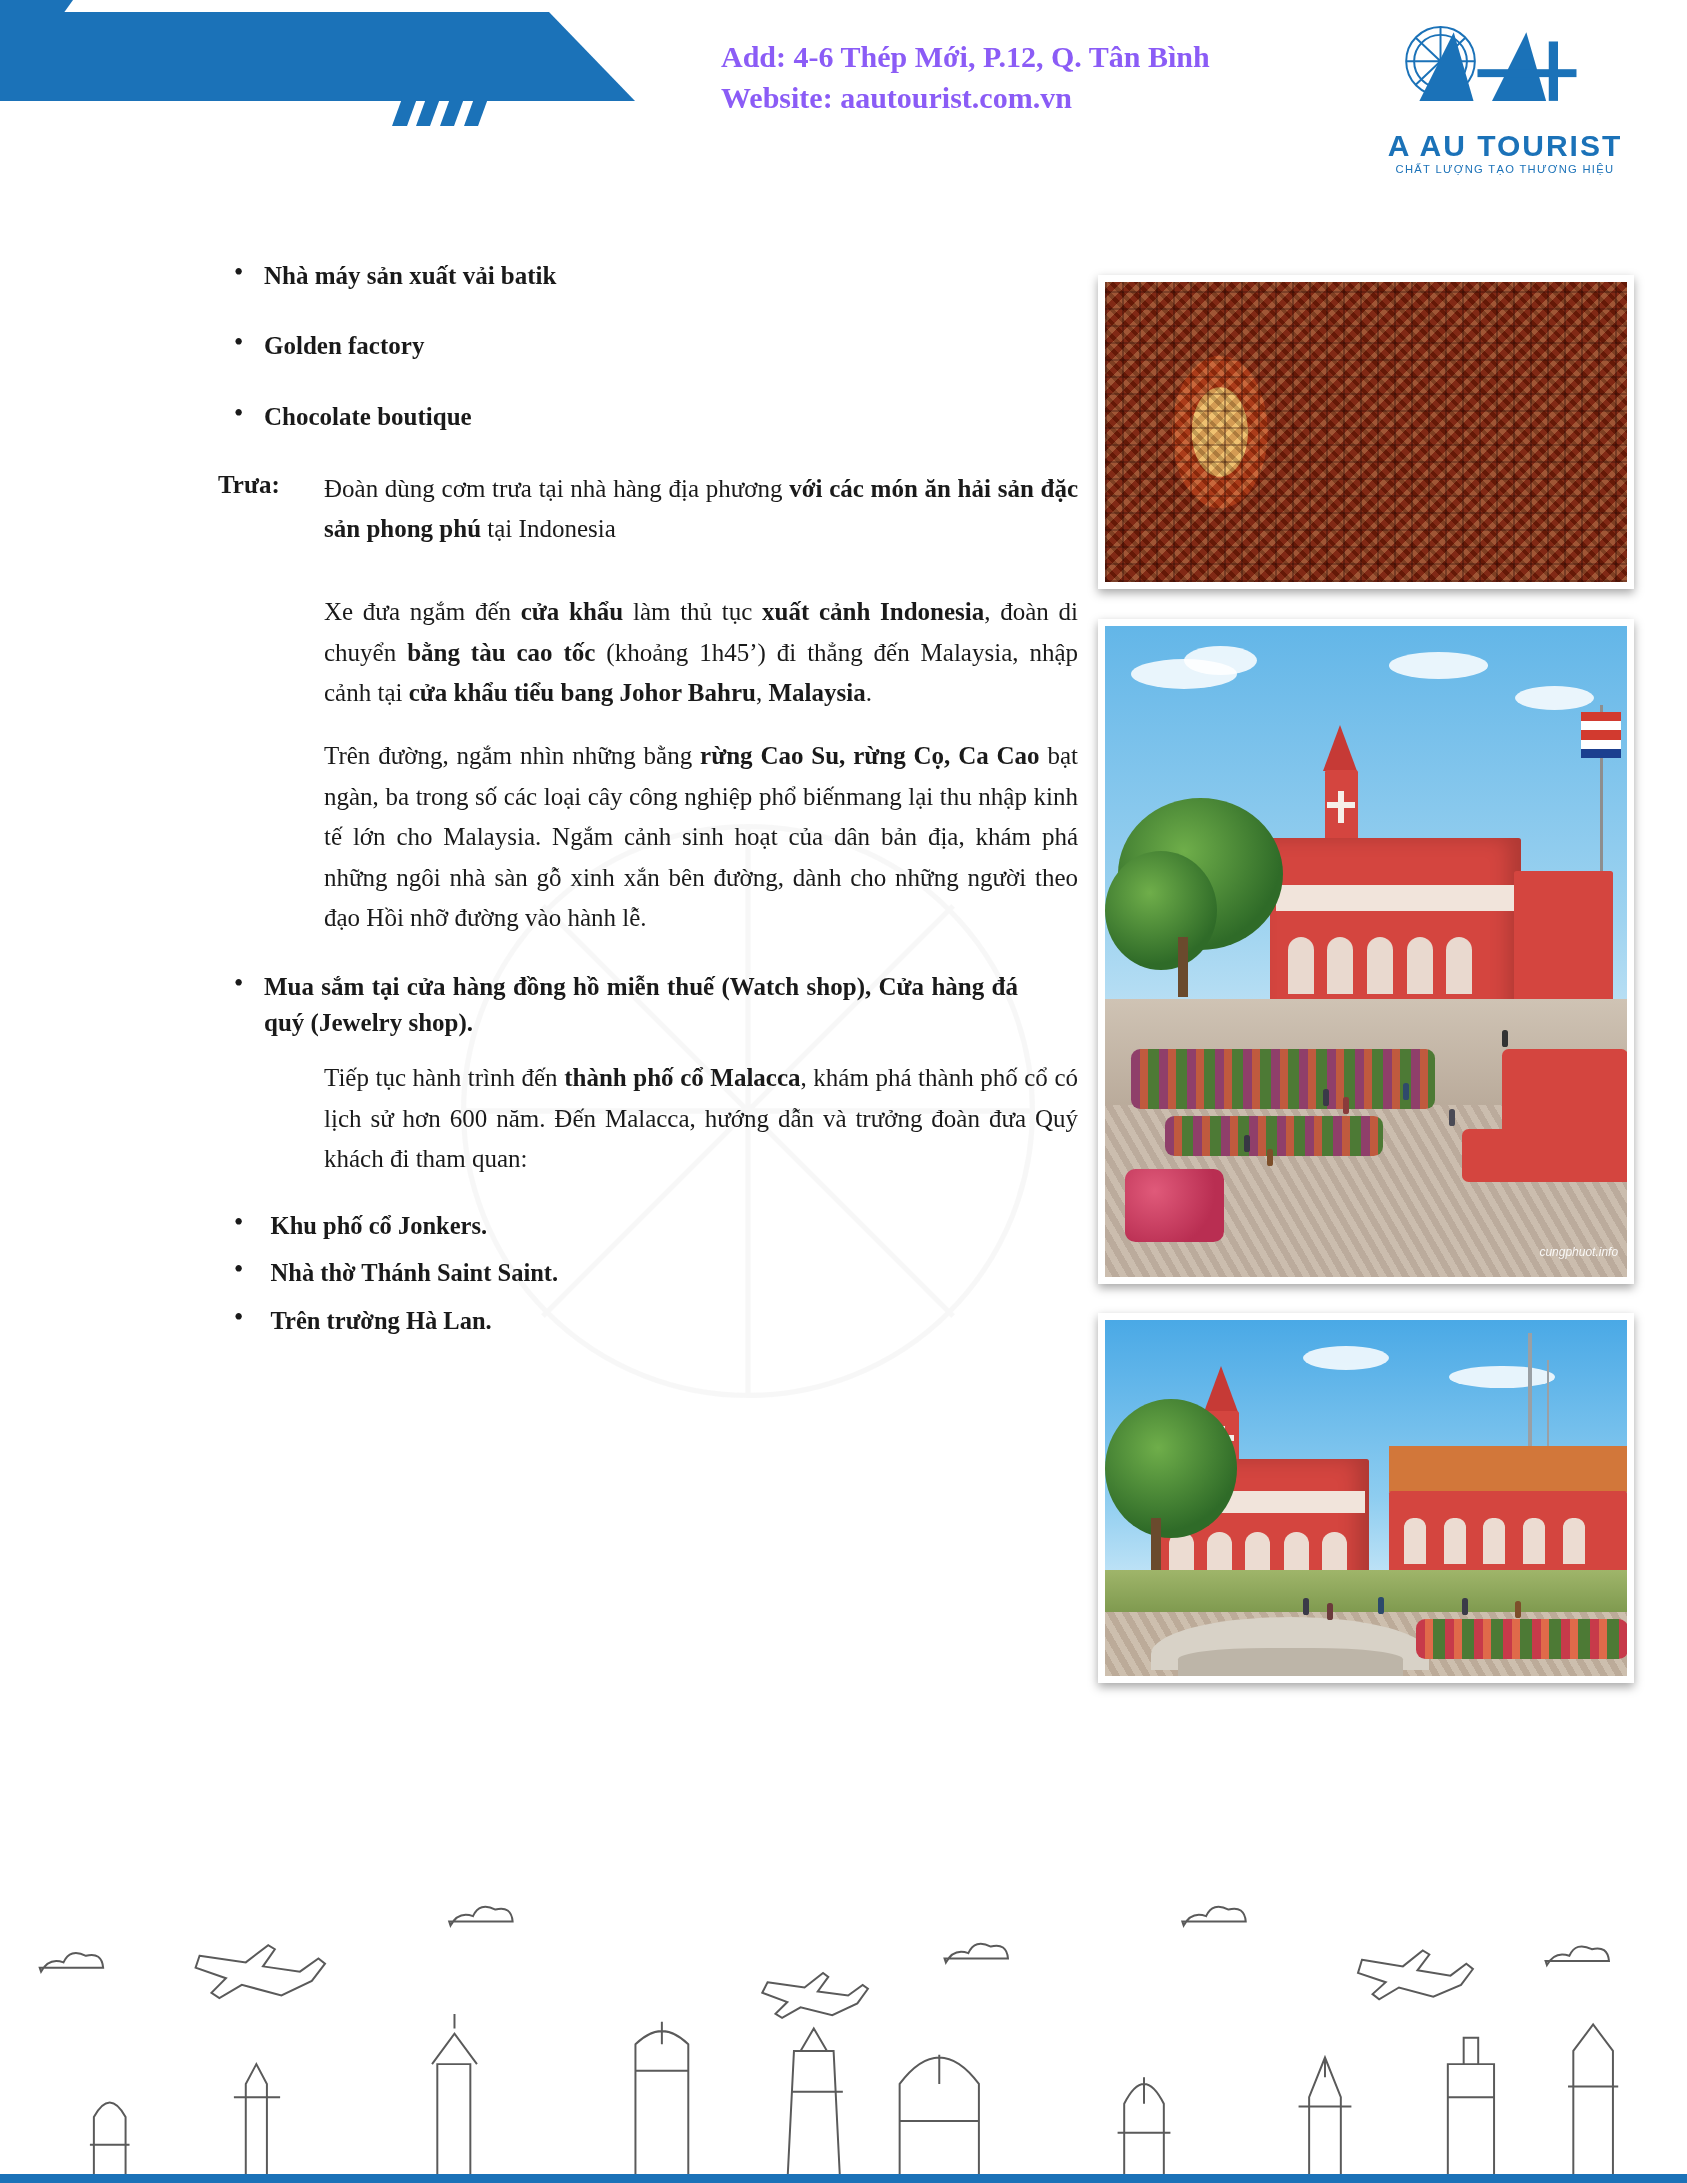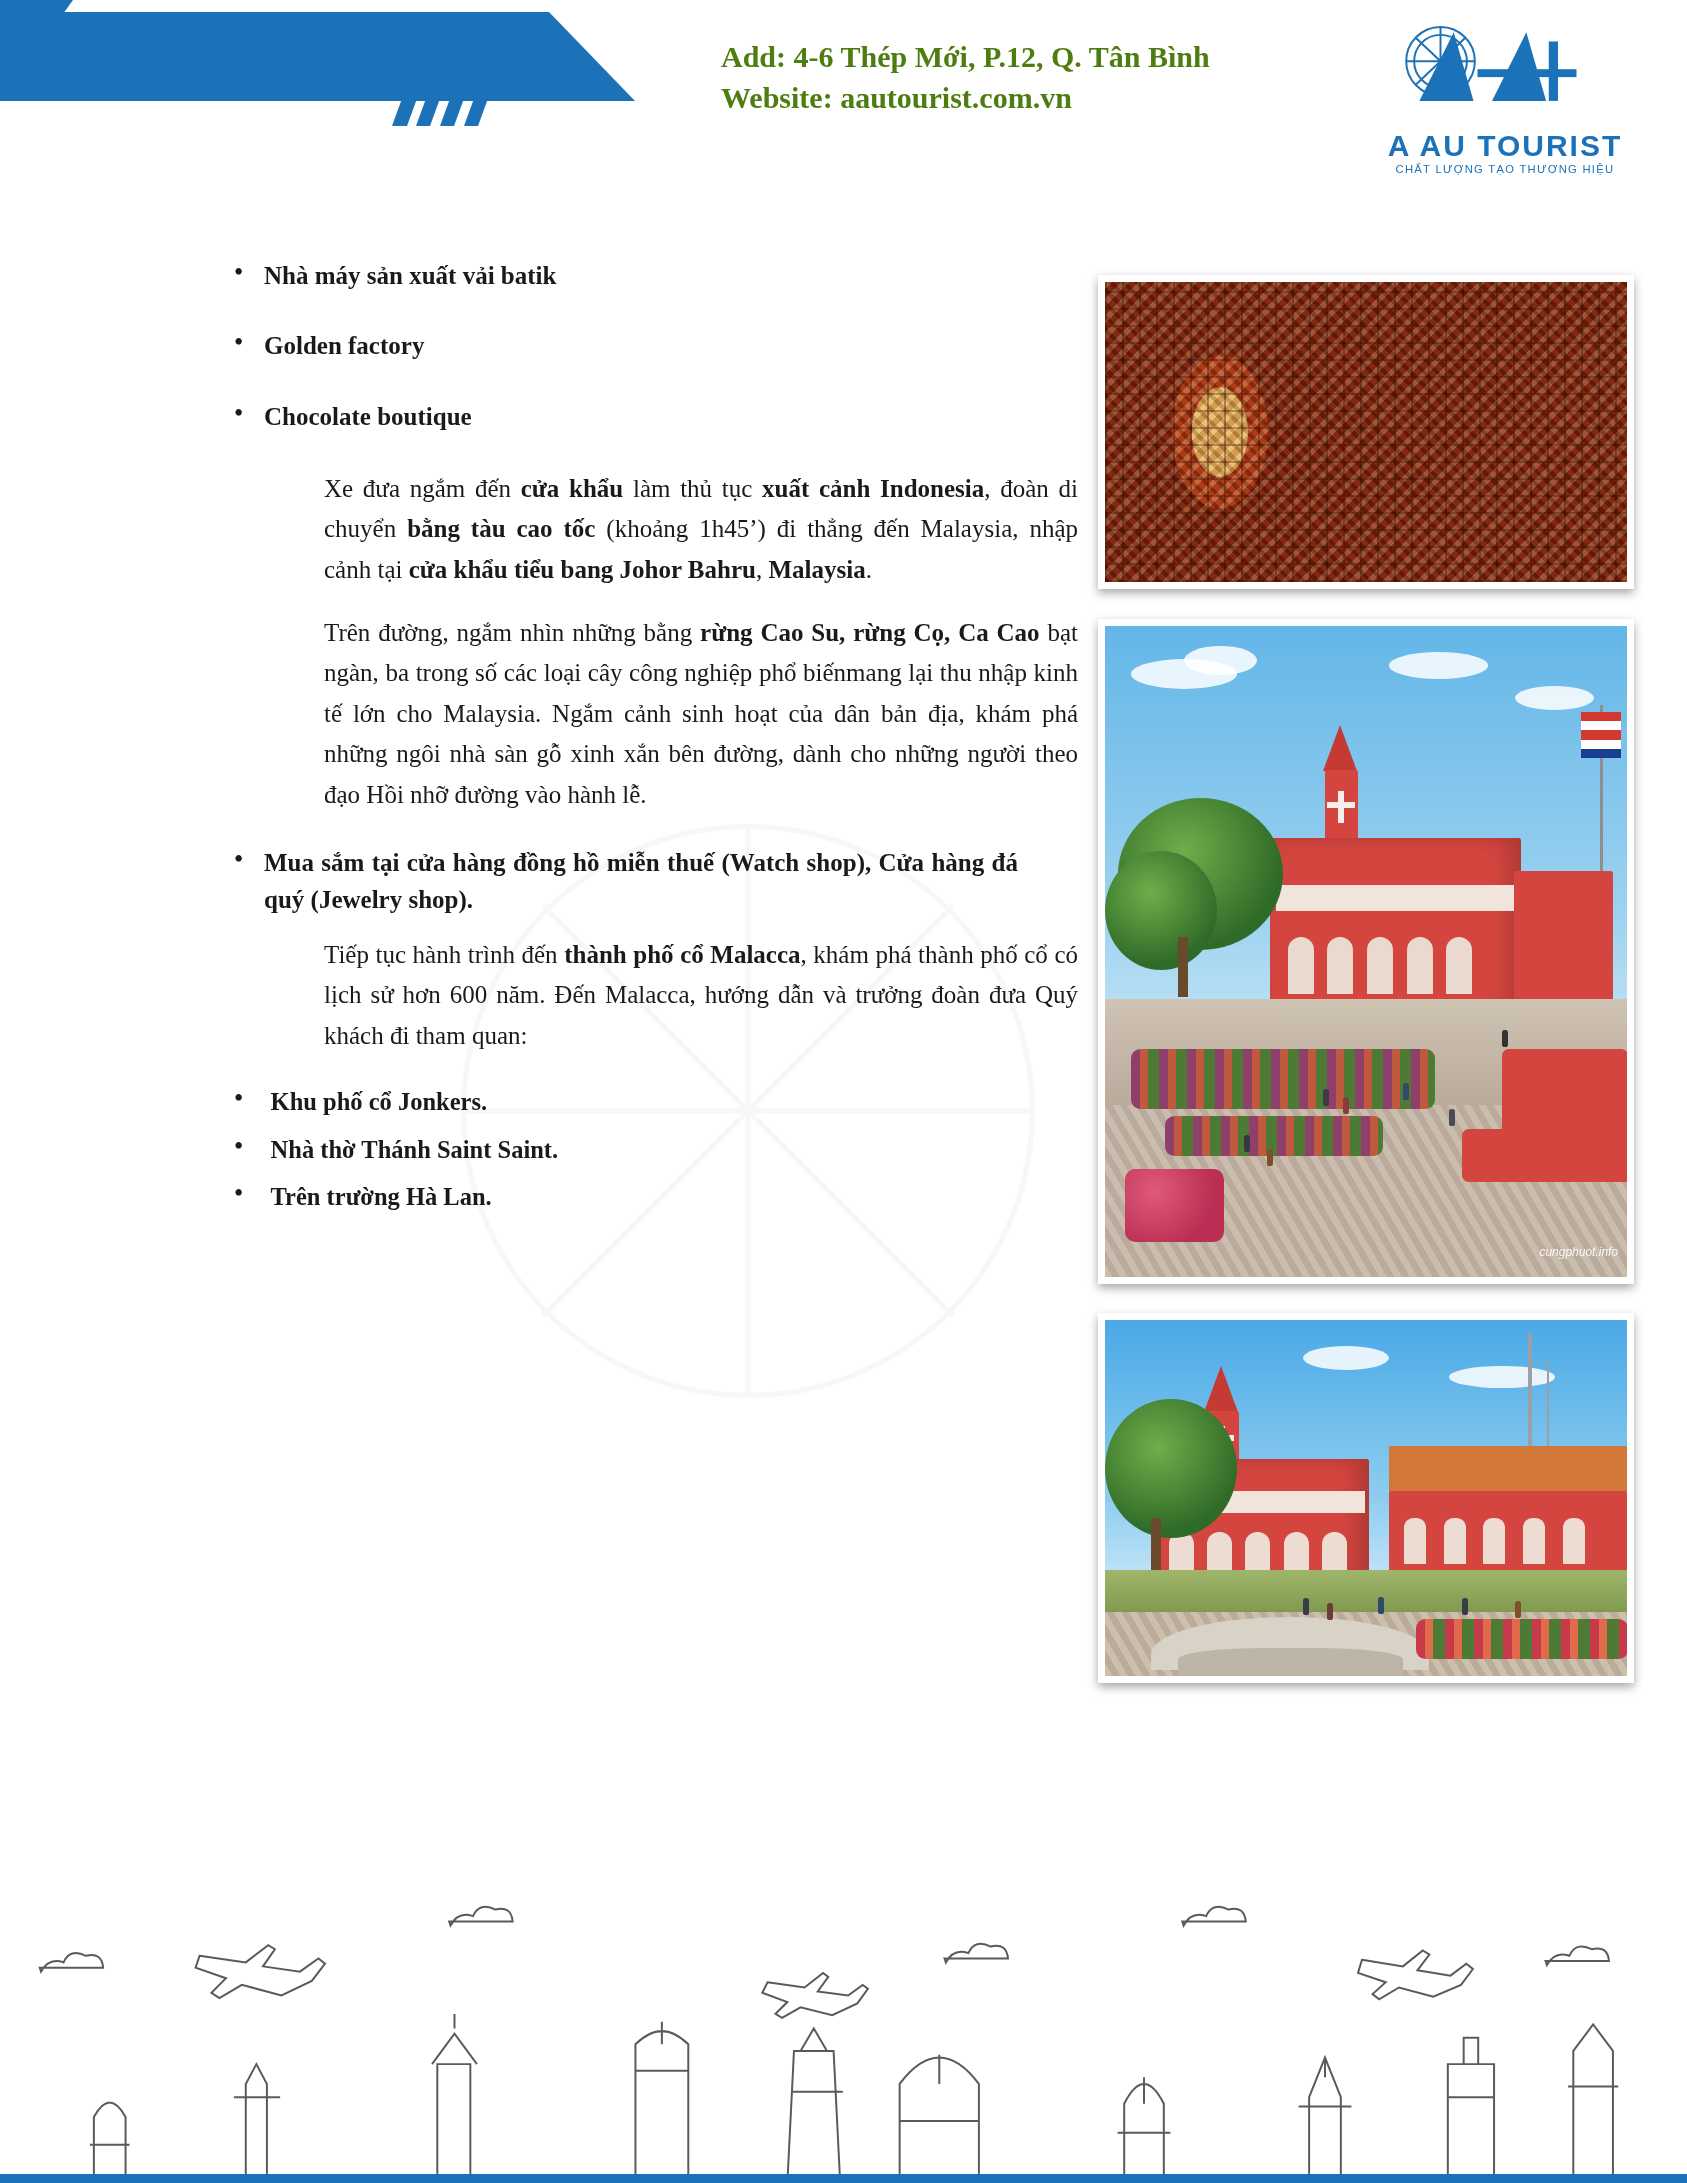--- a/index.html
+++ b/index.html
@@ -51,21 +51,21 @@
   .stripes span {
     display: block;
     width: 14.6px;
     height: 26.5px;
     background: #1b72b8;
   }
   .header-text {
     position: absolute;
     top: 36px;
     left: 721px;
-    color: #4d7c0f;
+    color: #8b5cf6;
     font-family: "Liberation Serif", serif;
     font-weight: bold;
     font-size: 30px;
     line-height: 1.38;
   }
   .header-text .line { white-space: nowrap; }
 
   
   .logo {
     position: absolute;
@@ -356,20 +356,26 @@
   <div class="bullet-row">
     <div class="bullet-dot">•</div>
     <div class="bullet-text">Golden factory</div>
   </div>
 
   <div class="bullet-row">
     <div class="bullet-dot">•</div>
     <div class="bullet-text">Chocolate boutique</div>
   </div>
 
+  <div class="labeled">
+    <div class="label-col">Trưa:</div>
+    <div class="para" style="width:754px">
+      <span>Đoàn dùng cơm trưa tại nhà hàng địa phương </span><b>với các món ăn hải sản đặc sản phong phú</b><span> tại Indonesia</span>
+    </div>
+  </div>
 
   <div class="body-col">
     <p class="para">
       <span>Xe đưa ngắm đến </span><b>cửa khẩu</b><span> làm thủ tục </span><b>xuất cảnh Indonesia</b><span>, đoàn di chuyển </span><b>bằng tàu cao tốc</b><span> (khoảng 1h45’) đi thẳng đến Malaysia, nhập cảnh tại </span><b>cửa khẩu tiểu bang Johor Bahru</b><span>, </span><b>Malaysia</b><span>.</span>
     </p>
 
     <p class="para">
       <span>Trên đường, ngắm nhìn những bằng </span><b>rừng Cao Su, rừng Cọ, Ca Cao</b><span> bạt ngàn, ba trong số các loại cây công nghiệp phổ biếnmang lại thu nhập kinh tế lớn cho Malaysia. Ngắm cảnh sinh hoạt của dân bản địa, khám phá những ngôi nhà sàn gỗ xinh xắn bên đường, dành cho những người theo đạo Hồi nhỡ đường vào hành lễ.</span>
     </p>
   </div>

